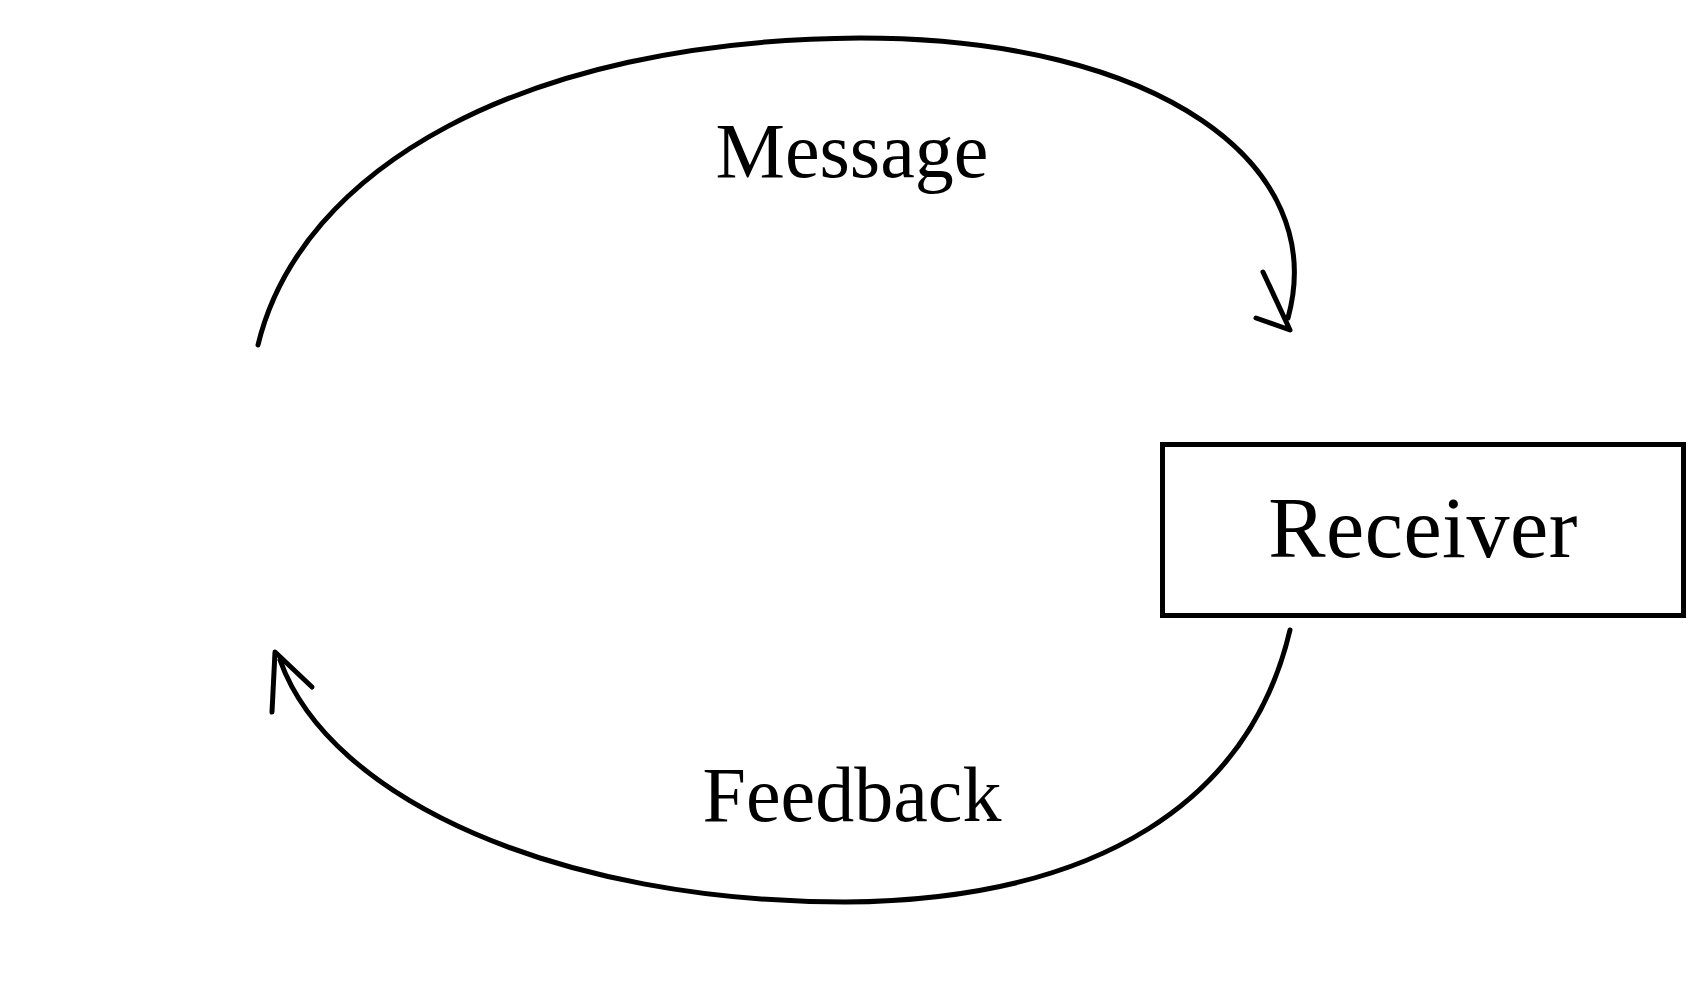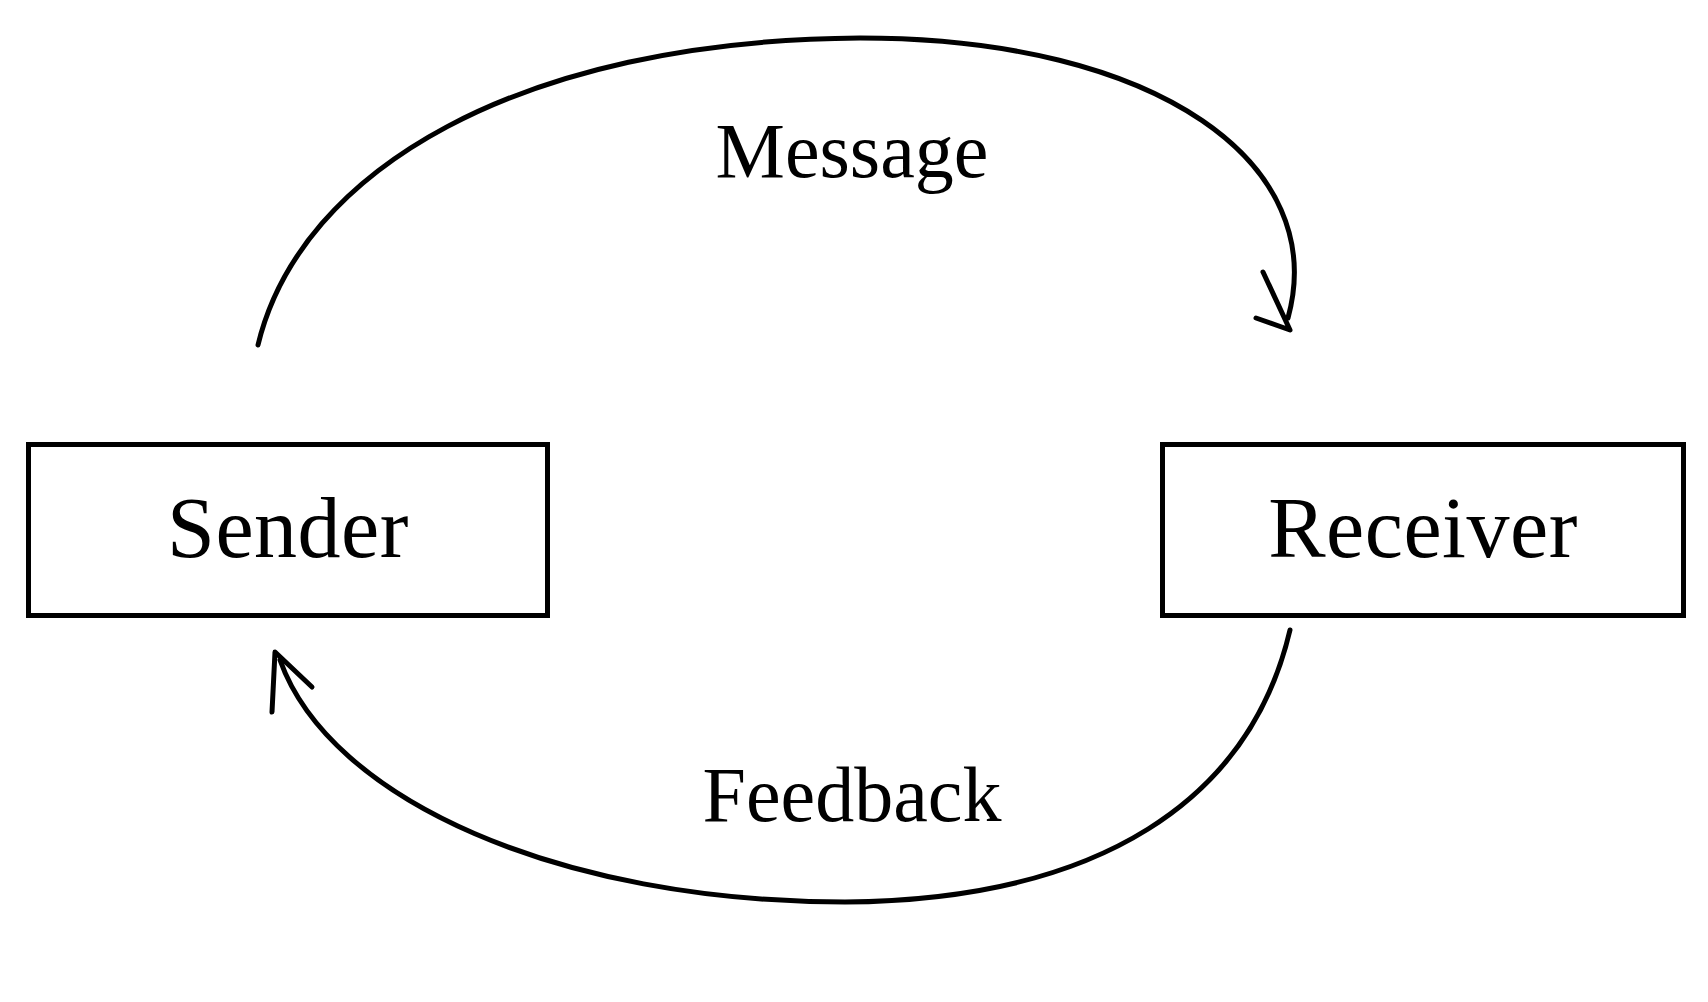--- a/index.html
+++ b/index.html
@@ -107,23 +107,20 @@
 
     <g>
       <path d="M 1290 630
                C 1250 800, 1100 900, 845 902
                C 560 902, 330 800, 280 660" fill="none" stroke="#000000" stroke-width="5" stroke-linecap="round"></path>
 
       <path d="M 272 712 L 275 652 L 312 687" fill="none" stroke="#000000" stroke-width="5" stroke-linecap="round" stroke-linejoin="round"></path>
     </g>
   </svg>
 
-  <div class="node-box" id="node-sender">
-    <span class="node-label">Sender</span>
-  </div>
 
   <div class="node-box" id="node-receiver">
     <span class="node-label">Receiver</span>
   </div>
 
   <div class="edge-label" id="label-message">Message</div>
 
   <div class="edge-label" id="label-feedback">Feedback</div>
 
 </div>

